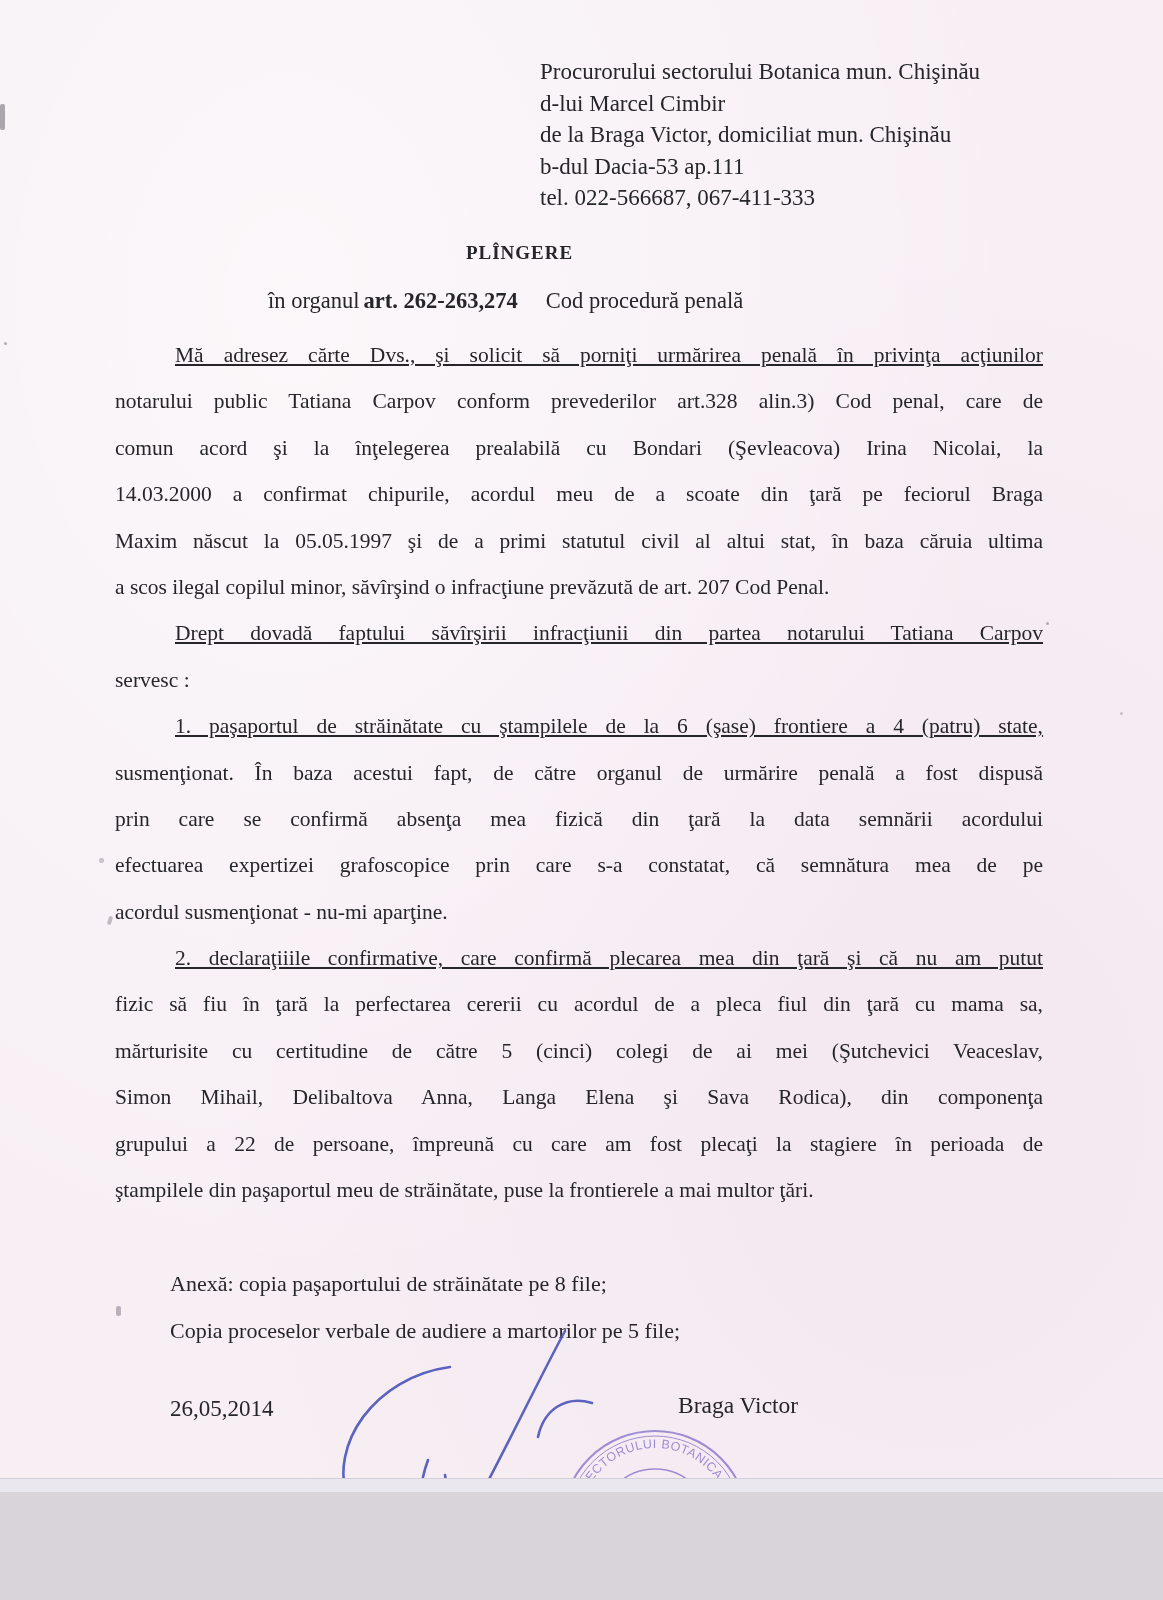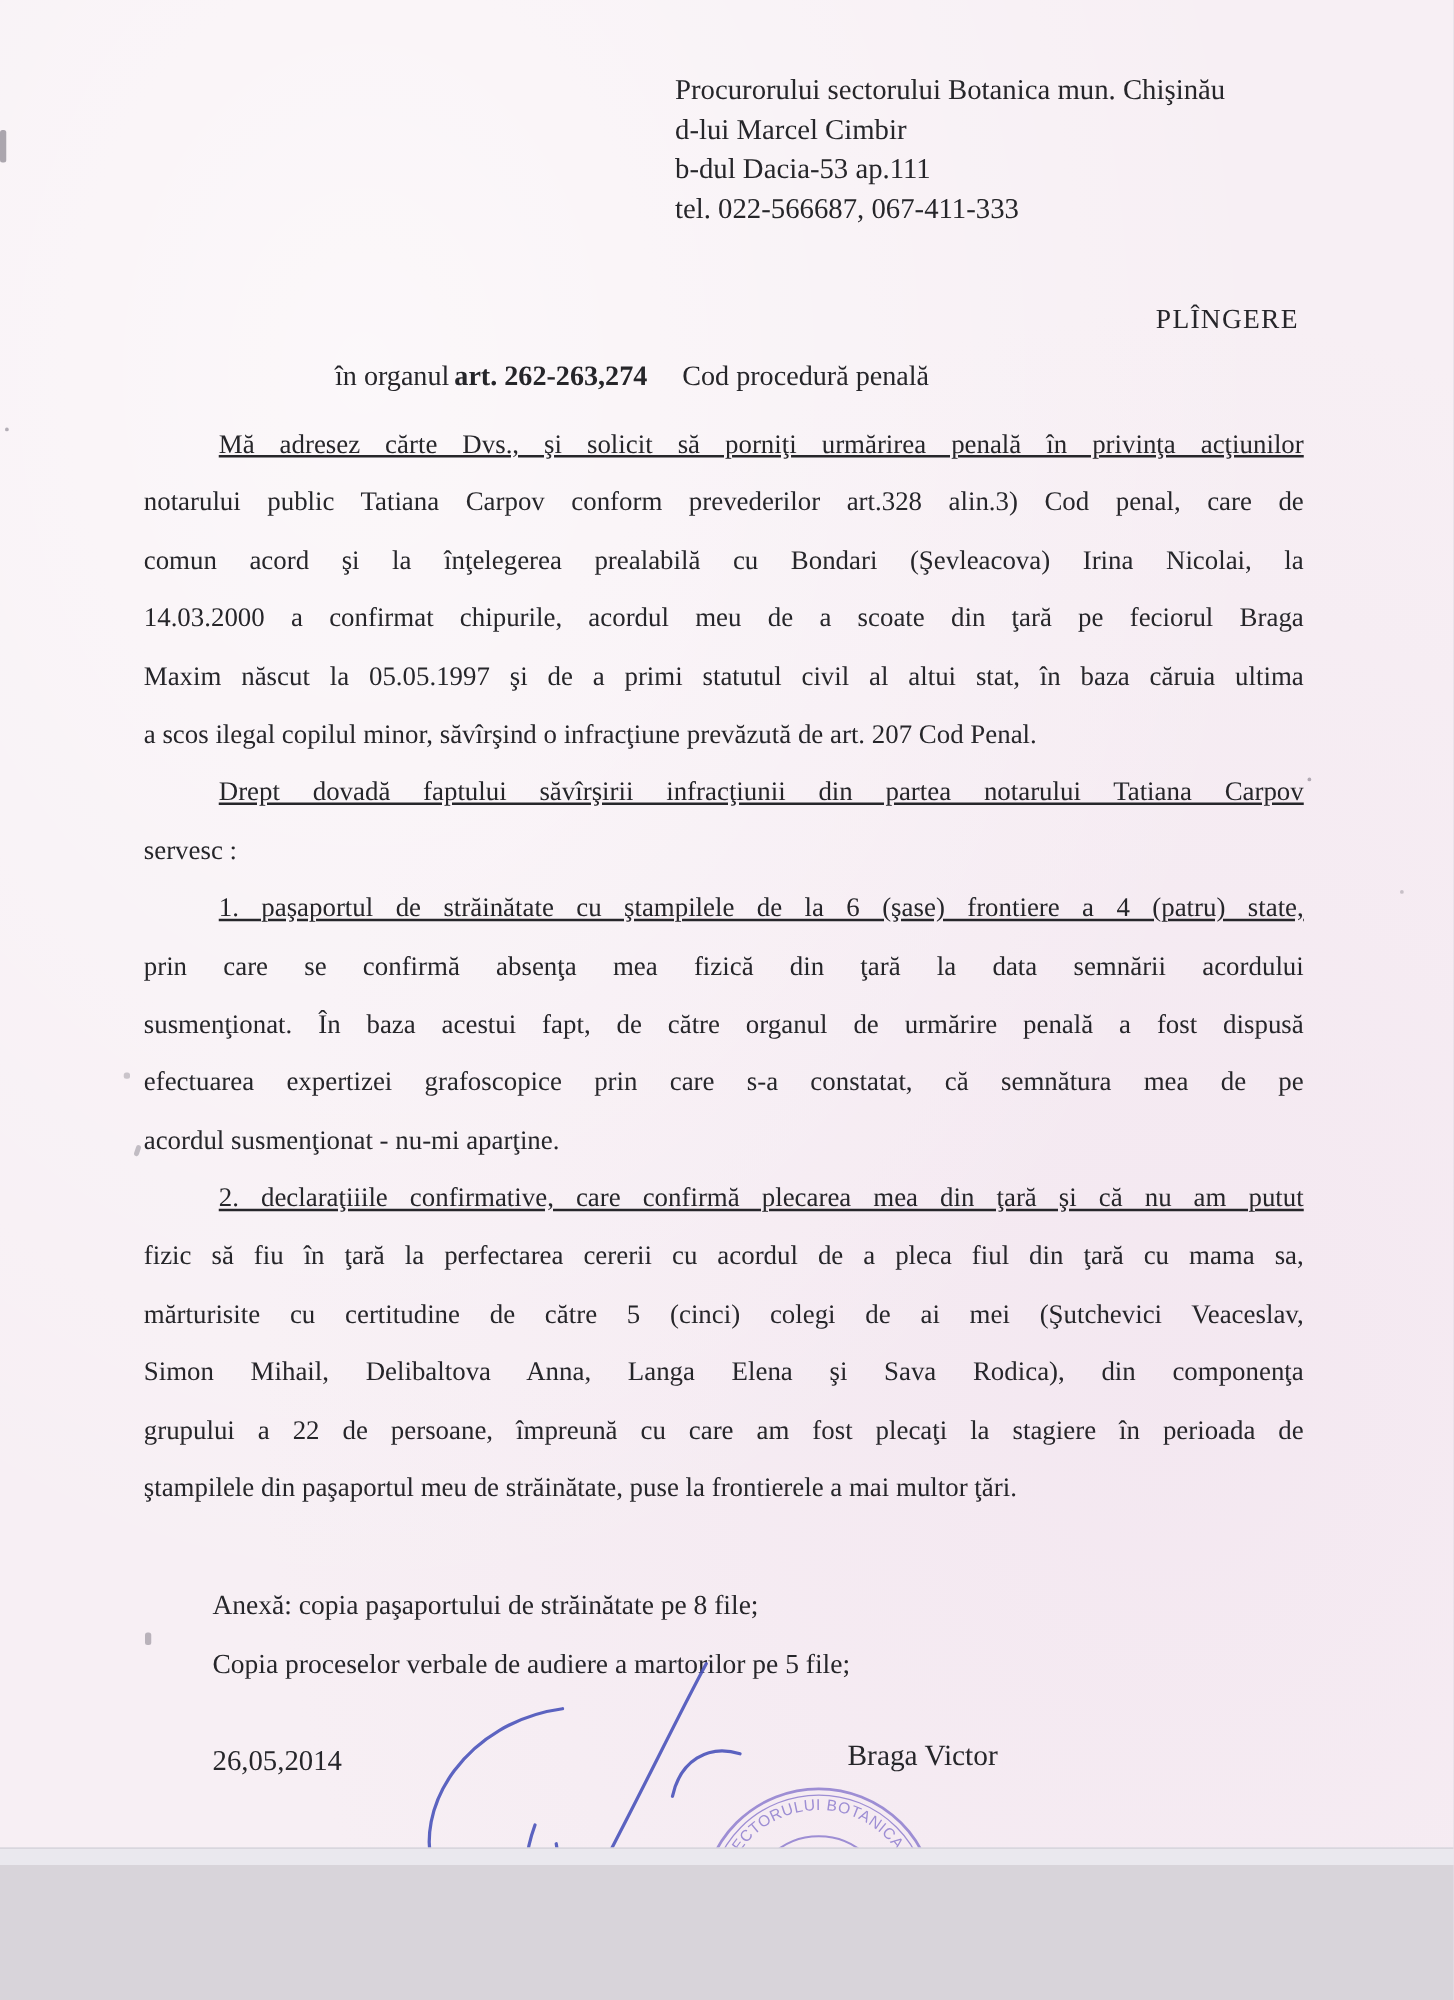--- a/index.html
+++ b/index.html
@@ -11,22 +11,22 @@
     background-image:
       radial-gradient(ellipse at 25% 20%, rgba(255,255,255,.55), rgba(255,255,255,0) 60%),
       radial-gradient(ellipse at 80% 75%, rgba(240,224,237,.5), rgba(240,224,237,0) 55%);
     overflow:hidden;
     font-family:"Liberation Serif", serif;
     color:#26262a;
   }
   
   .addressee{position:absolute;left:540px;top:56px;font-size:23px;line-height:31.5px;}
   
-  .title{position:absolute;top:242px;left:0;width:1039px;text-align:right;
-         font-size:22px;font-weight:normal;letter-spacing:1px;}
+  .title{position:absolute;top:242px;left:0;width:1039px;text-align:center;
+         font-size:19px;font-weight:bold;letter-spacing:1px;}
   .subtitle{position:absolute;top:288px;left:268px;font-size:22.5px;}
   .subtitle .b{font-weight:bold;margin:16px 4px 0 4px;}
   .subtitle .sfx{margin-left:24px;}
   
   .body{position:absolute;left:115px;top:332px;width:928px;}
   .bline{height:46.4px;line-height:46.4px;font-size:21.5px;text-align:justify;}
   .bline::after{content:"";display:inline-block;width:100%;height:0;}
   .bline.endline{text-align:left;}
   .bline.endline::after{content:none;}
   .bline.first{text-indent:60px;text-decoration:underline;}
@@ -51,41 +51,42 @@
                 background:#eae8ee;border-top:1px solid #d2cfd8;}
 </style>
 </head>
 <body>
 
 <div class="page">
 
   <div class="addressee">
     <div>Procurorului sectorului Botanica mun. Chişinău</div>
     <div>d-lui Marcel Cimbir</div>
+    <div>de la Braga Victor, domiciliat mun. Chişinău</div>
     <div>b-dul Dacia-53 ap.111</div>
     <div>tel. 022-566687, 067-411-333</div>
   </div>
 
   <div class="title">PLÎNGERE</div>
   <div class="subtitle">
     <span>în organul</span><span class="b">art. 262-263,274</span><span class="sfx">Cod procedură penală</span>
   </div>
 
   <div class="body">
     <div class="bline first">Mă adresez cărte Dvs., şi solicit să porniţi urmărirea penală în privinţa acţiunilor</div>
     <div class="bline">notarului public Tatiana Carpov conform prevederilor art.328 alin.3) Cod penal, care de</div>
     <div class="bline">comun acord şi la înţelegerea prealabilă cu Bondari (Şevleacova) Irina Nicolai, la</div>
     <div class="bline">14.03.2000 a confirmat chipurile, acordul meu de a scoate din ţară pe feciorul Braga</div>
     <div class="bline">Maxim născut la 05.05.1997 şi de a primi statutul civil al altui stat, în baza căruia ultima</div>
     <div class="bline endline">a scos ilegal copilul minor, săvîrşind o infracţiune prevăzută de art. 207 Cod Penal.</div>
     <div class="bline first">Drept dovadă faptului săvîrşirii infracţiunii din partea notarului Tatiana Carpov</div>
     <div class="bline endline">servesc :</div>
     <div class="bline first">1. paşaportul de străinătate cu ştampilele de la 6 (şase) frontiere a 4 (patru) state,</div>
+    <div class="bline">susmenţionat. În baza acestui fapt, de către organul de urmărire penală a fost dispusă</div>
     <div class="bline">prin care se confirmă absenţa mea fizică din ţară la data semnării acordului</div>
-    <div class="bline">susmenţionat. În baza acestui fapt, de către organul de urmărire penală a fost dispusă</div>
     <div class="bline">efectuarea expertizei grafoscopice prin care s-a constatat, că semnătura mea de pe</div>
     <div class="bline endline">acordul susmenţionat - nu-mi aparţine.</div>
     <div class="bline first">2. declaraţiiile confirmative, care confirmă plecarea mea din ţară şi că nu am putut</div>
     <div class="bline">fizic să fiu în ţară la perfectarea cererii cu acordul de a pleca fiul din ţară cu mama sa,</div>
     <div class="bline">mărturisite cu certitudine de către 5 (cinci) colegi de ai mei (Şutchevici Veaceslav,</div>
     <div class="bline">Simon Mihail, Delibaltova Anna, Langa Elena şi Sava Rodica), din componenţa</div>
     <div class="bline">grupului a 22 de persoane, împreună cu care am fost plecaţi la stagiere în perioada de</div>
     <div class="bline endline">ştampilele din paşaportul meu de străinătate, puse la frontierele a mai multor ţări.</div>
   </div>
 

